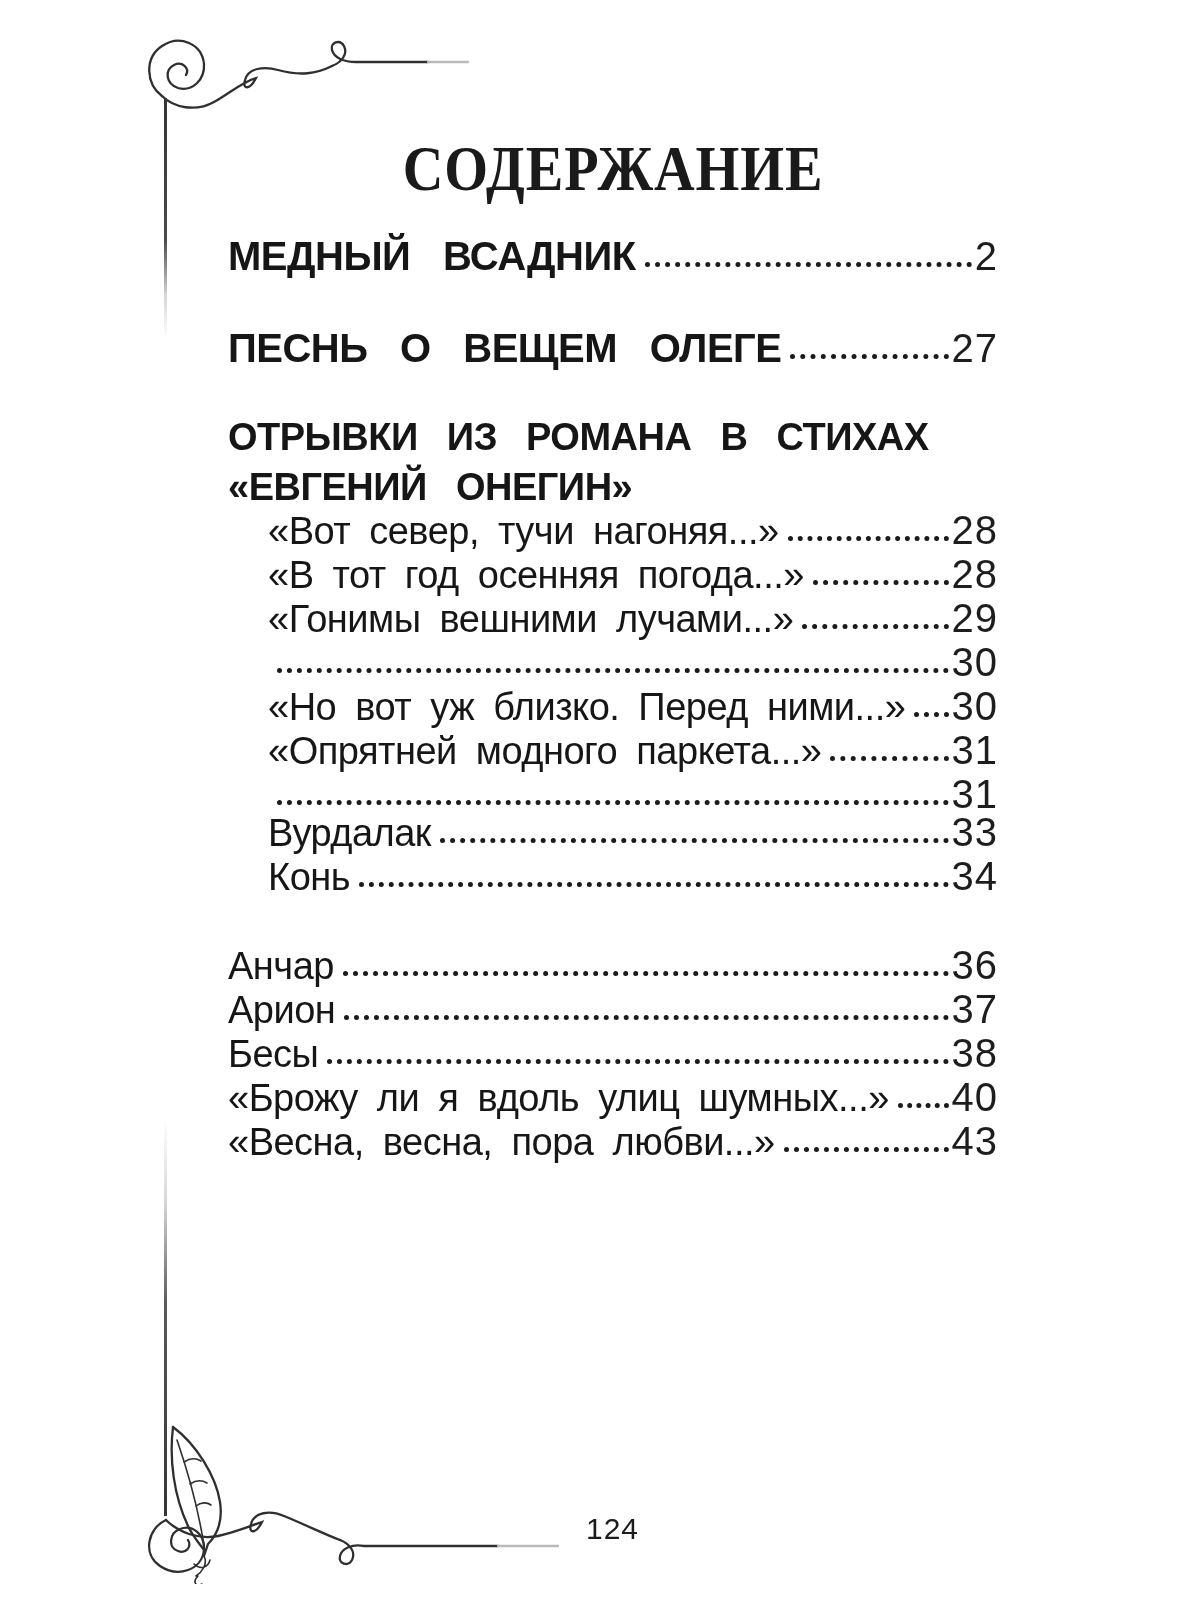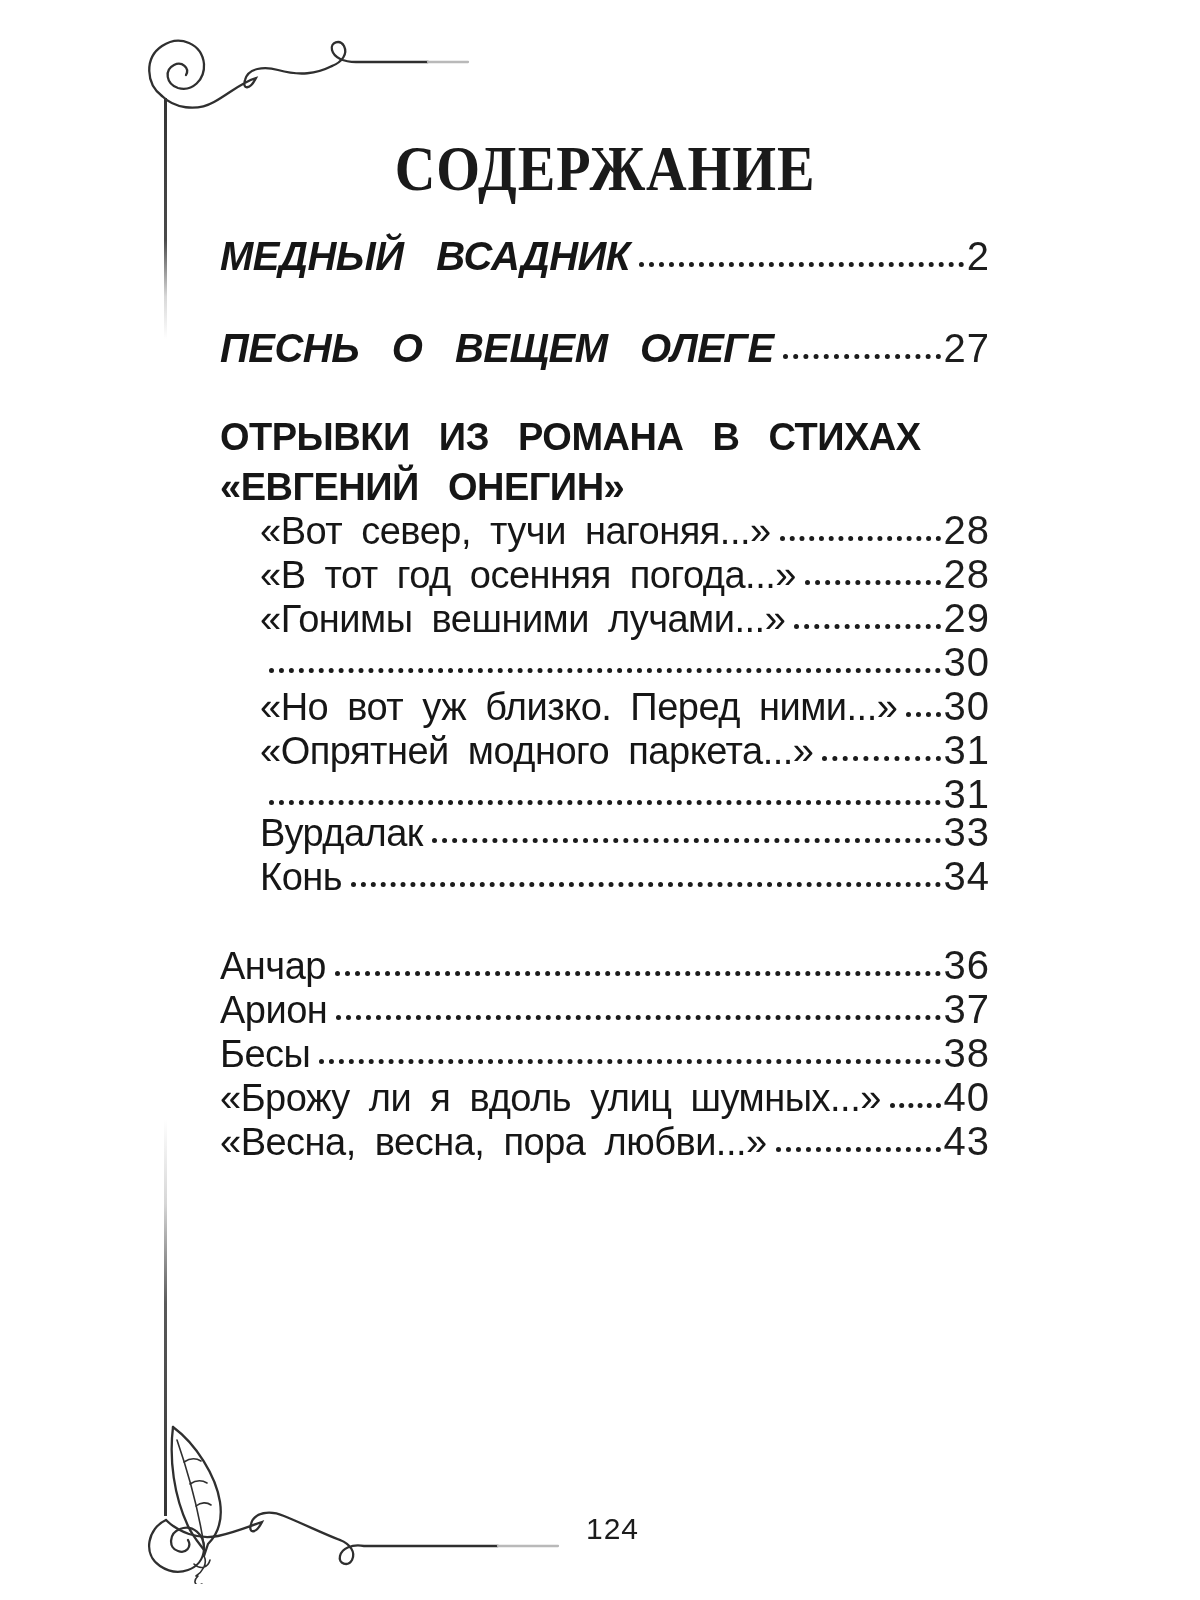--- a/index.html
+++ b/index.html
@@ -21,41 +21,41 @@
   #orn-top { left:138px; top:34px; }
   #orn-bottom { left:138px; top:1398px; }
   .left-line {
     position:absolute; left:164px; top:98px; width:3px; height:1418px;
     background:linear-gradient(to bottom,
       #343434 0%, #4a4a4a 10%, rgba(100,100,100,0.25) 14%, rgba(120,120,120,0) 17%,
       rgba(120,120,120,0) 72%, rgba(120,120,120,0.3) 78%, #5a5a5a 85%, #343434 100%);
   }
 
   
-  .content { position:absolute; left:220px; top:0; width:770px; }
+  .content { position:absolute; left:228px; top:0; width:770px; }
 
   .title {
     margin:134px 0 0 0; height:70px; line-height:70px;
     text-align:center;
     font-family:"Liberation Serif", serif;
     font-weight:bold; font-size:64px; letter-spacing:1px;
     transform:scaleX(0.88); transform-origin:center;
     color:#1a1a1a;
   }
 
   .row { display:flex; align-items:flex-end; height:44px; }
   .row .lbl { white-space:nowrap; line-height:1; }
   .row .dots {
     flex:1 1 auto; min-width:26px;
     border-bottom:5px dotted #1b1b1b;
     margin:0 3px 9px 9px;
   }
   .row .pg { font-size:40px; font-weight:normal; line-height:1; letter-spacing:1px; color:#1d1d1d; }
 
-  .row.main .lbl { font-weight:bold; font-size:40px; word-spacing:22px; letter-spacing:-0.5px;font-style:italic; }
+  .row.main .lbl { font-weight:bold; font-size:40px; word-spacing:22px; letter-spacing:-0.5px; }
   .row.item .lbl { font-weight:normal; font-size:38px; word-spacing:9px; letter-spacing:-0.5px; }
   .row.sub { margin-left:40px; }
 
   .heading {
     font-weight:bold; font-size:38px; line-height:50px;
     word-spacing:19px; letter-spacing:-0.5px;
   }
 
   #entry-1 { margin-top:28px; }
   #entry-2 { margin-top:48px; }

